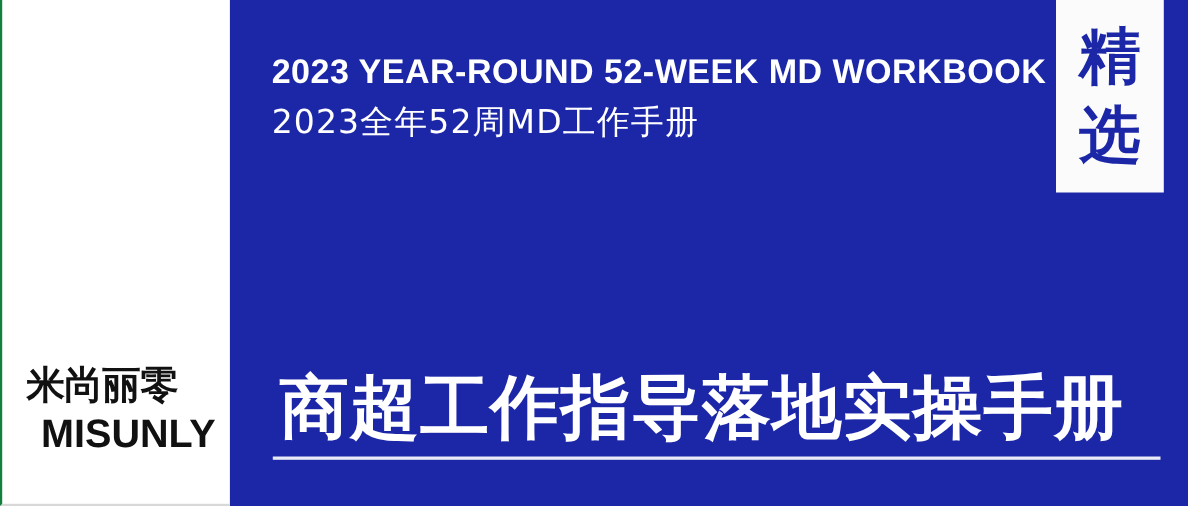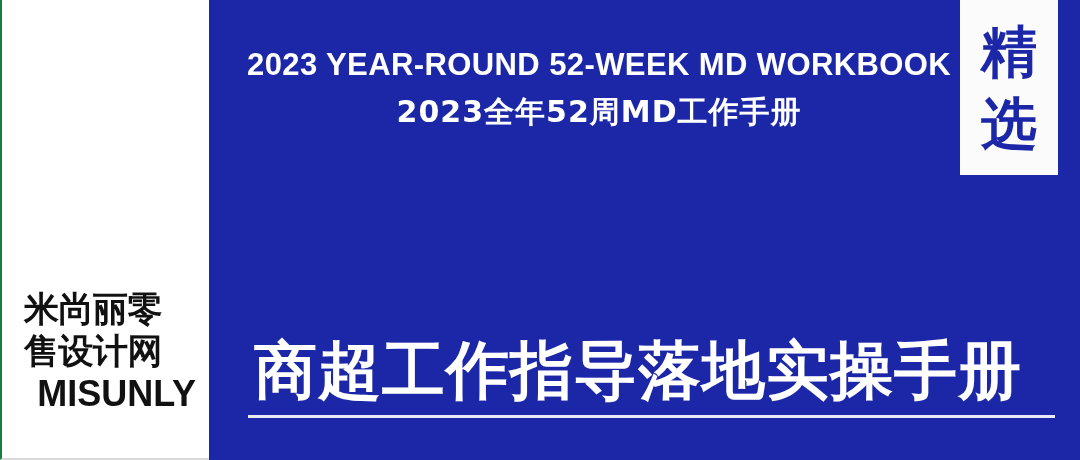--- a/index.html
+++ b/index.html
@@ -64,37 +64,36 @@
     color: #111111;
     text-align: right;
   }
 
   
   .heading-group {
     position: absolute;
     left: 247px;
     top: 45px;
     z-index: 2;
-    text-align: center;
   }
 
   .heading-en {
     font-family: "Liberation Sans", "DejaVu Sans", sans-serif;
     font-weight: 700;
     font-size: 31px;
     line-height: 40px;
     letter-spacing: 0.4px;
     color: #ffffff;
     white-space: nowrap;
   }
 
   .heading-cn {
     margin-top: 8px;
     font-family: "DejaVu Sans", "Liberation Sans", sans-serif;
-    font-weight: 700;
+    font-weight: 400;
     font-size: 30px;
     line-height: 38px;
     letter-spacing: 1px;
     color: #ffffff;
     white-space: nowrap;
   }
 
   
   .badge {
     position: absolute;
@@ -150,21 +149,20 @@
   }
 </style>
 </head>
 <body>
 
 <div id="banner">
 
   <div class="logo-panel">
     <div class="logo-block">
       <div class="logo-cn">米尚丽零</div>
-      <div class="logo-cn">售设计网</div>
       <div class="logo-en">MISUNLY</div>
     </div>
   </div>
 
   <div class="heading-group">
     <div class="heading-en">2023 YEAR-ROUND 52-WEEK MD WORKBOOK</div>
     <div class="heading-cn">2023全年52周MD工作手册</div>
   </div>
 
   <div class="badge">

